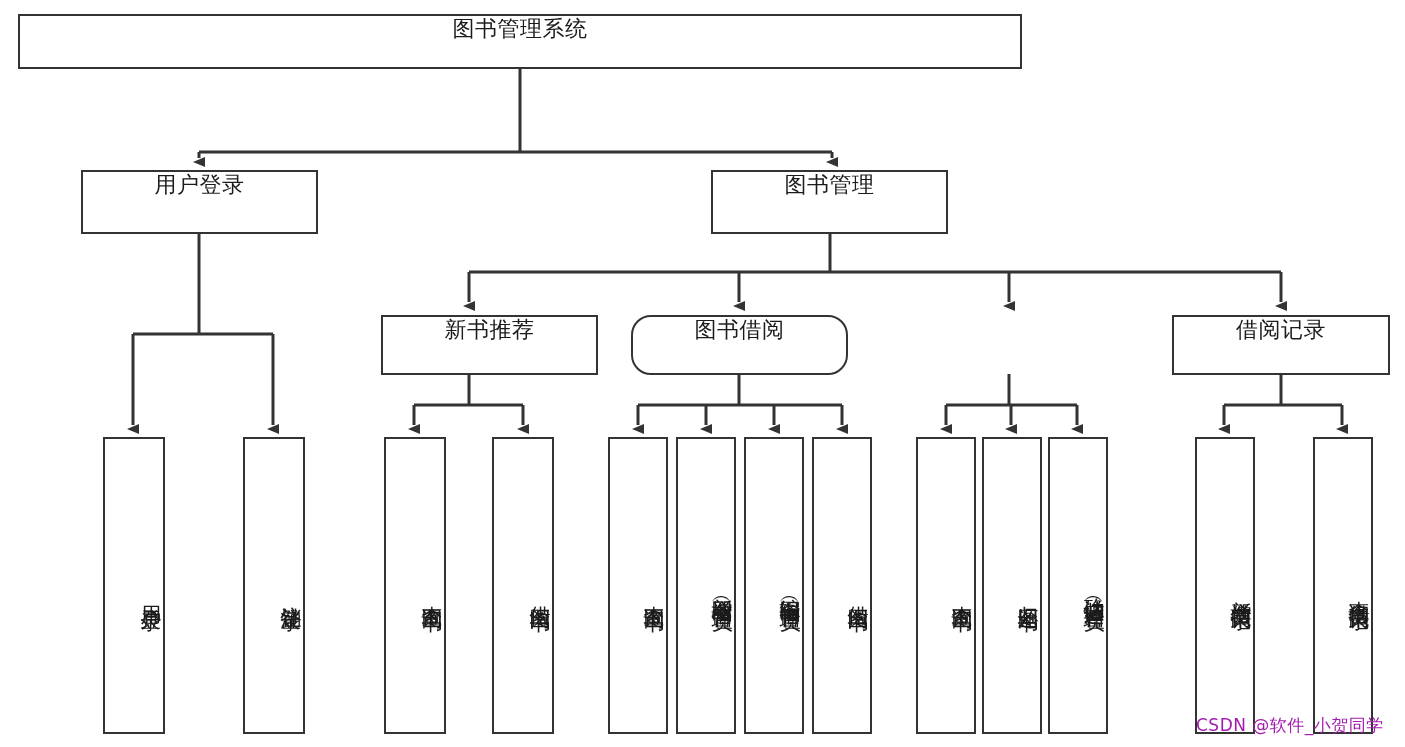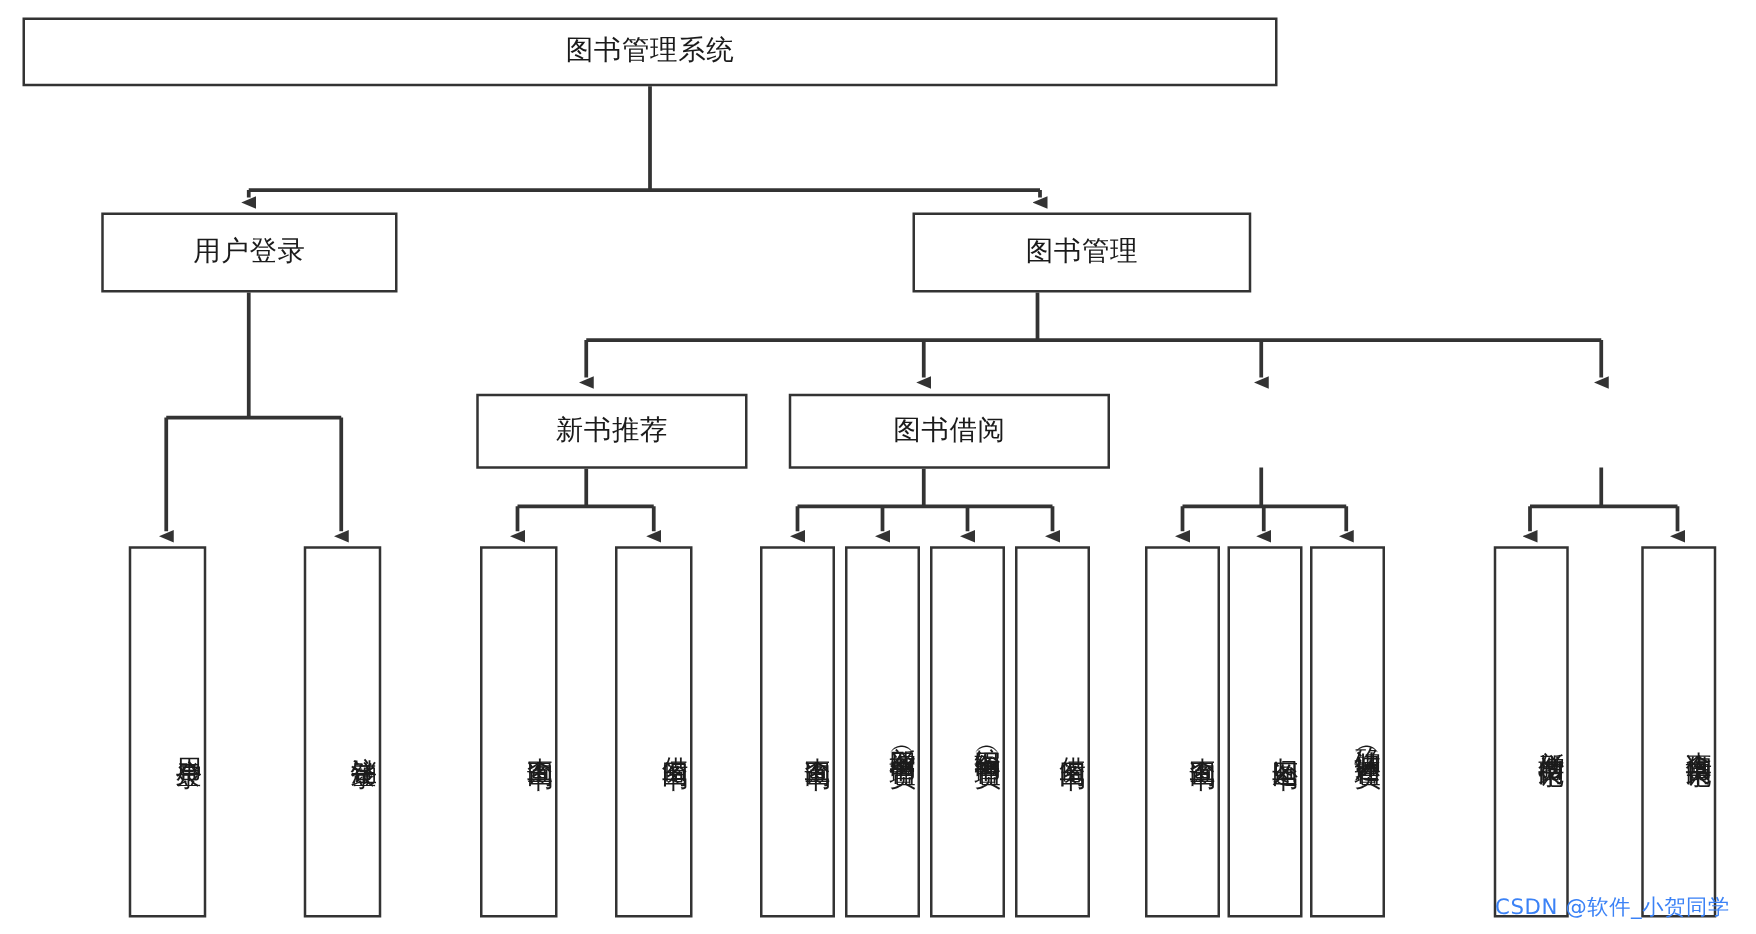--- a/index.html
+++ b/index.html
@@ -25,21 +25,20 @@
     width: 1405px;
     height: 747px;
     pointer-events: none;
   }
   .node {
     position: absolute;
     box-sizing: border-box;
     border: 2px solid #333333;
     background: #ffffff;
     display: flex;
-    align-items: center;
     justify-content: center;
     color: #1b1b1b;
     line-height: 1.22;
     text-align: center;
   }
   .node.h {
     font-size: 22px;
     letter-spacing: 0.5px;
   }
   .node.root {
@@ -54,21 +53,21 @@
     padding-top: 14px;
     letter-spacing: 2px;
     white-space: nowrap;
   }
   .node.v.tall {
     padding-top: 8px;
   }
   .watermark {
     position: absolute;
     font-size: 17px;
-    color: #3b82f6;
+    color: #a21caf;
     white-space: nowrap;
     letter-spacing: 0.5px;
   }
 </style>
 </head>
 <body>
 
 <div id="canvas">
 
   <svg id="edges" viewBox="0 0 1405 747" width="1405" height="747">
@@ -121,29 +120,32 @@
     </g>
   </svg>
 
   <div class="node h root" style="left:18px; top:14px; width:1004px; height:55px;">
     <span>图书管理系统</span>
   </div>
 
   <div class="node h" style="left:81px; top:170px; width:237px; height:64px;">
     <span>用户登录</span>
   </div>
-  <div class="node h" style="left:730px; top:170px; width:271px; height:64px;">
+  <div class="node h" style="left:711px; top:170px; width:237px; height:64px;">
     <span>图书管理</span>
   </div>
 
   <div class="node h" style="left:361px; top:315px; width:217px; height:60px;margin-left:20px;">
     <span>新书推荐</span>
   </div>
-  <div class="node h" style="left:631px; top:315px; width:257px; height:60px;">
+  <div class="node h" style="left:631px; top:315px; width:217px; height:60px;border-radius:20px;">
     <span>图书借阅</span>
+  </div>
+  <div class="node h" style="left:1172px; top:315px; width:218px; height:60px;">
+    <span>借阅记录</span>
   </div>
 
   <div class="node v" style="left:103px; top:437px; width:62px; height:297px;">
     <span>用户登录</span>
   </div>
   <div class="node v" style="left:243px; top:437px; width:62px; height:297px;">
     <span>注销登录</span>
   </div>
 
   <div class="node v" style="left:384px; top:437px; width:62px; height:297px;">

